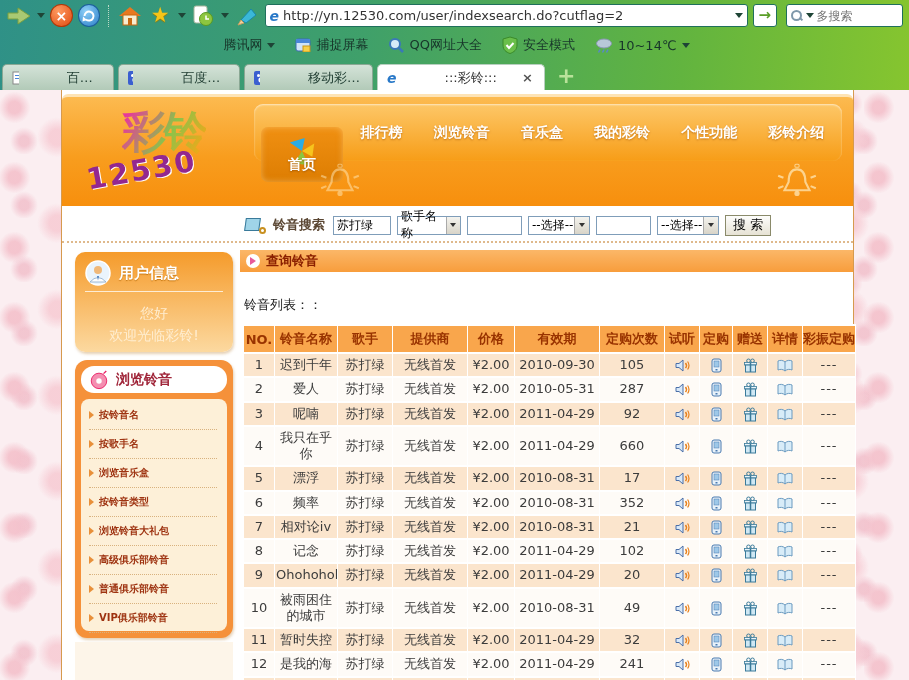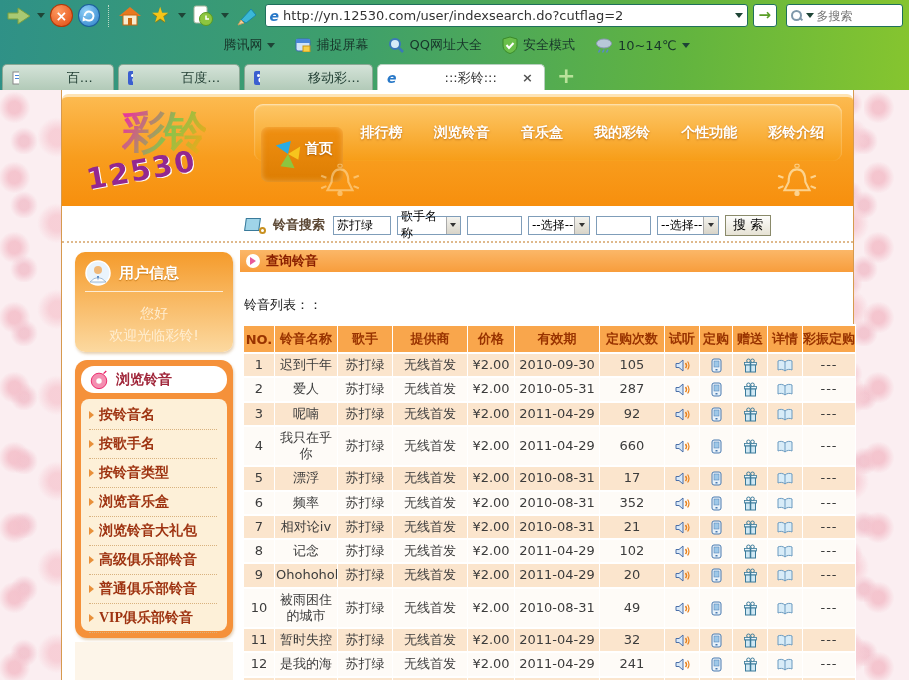--- a/index.html
+++ b/index.html
@@ -64,21 +64,21 @@
   @supports (-webkit-background-clip:text) {
     .logo-cai { background:linear-gradient(120deg,#e6399b 10%,#8bc34a 55%,#f0a818 90%);
       -webkit-background-clip:text; background-clip:text; color:transparent; text-shadow:none; }
   }
   .logo-num { position:absolute; left:2px; top:52px; font-size:29px; font-weight:bold; color:#93278f;
     transform:rotate(-10deg); letter-spacing:2px; text-shadow:1px 1px 0 #fff; }
   .navpanel { position:absolute; left:192px; top:7px; width:588px; height:57px; border-radius:9px;
     background:linear-gradient(180deg,#fdc768,#f79d17); box-shadow:inset 0 1px 2px rgba(255,255,255,.6); display:flex; align-items:center; }
   .homebtn { width:82px; height:55px; margin-left:7px; border-radius:7px;
     background:linear-gradient(180deg,#f09012,#dd7d02); box-shadow:inset 0 0 6px rgba(255,220,150,.5);
-    display:flex; align-items:center; justify-content:center; cursor:pointer;margin-top:44px; }
+    display:flex; flex-direction:column; align-items:center; justify-content:center; cursor:pointer;margin-top:44px; }
   .homebtn .hl { color:#fff; font-weight:bold; font-size:14px; margin-top:-12px; text-shadow:0 1px 2px #a85a00; }
   .navlinks { flex:1; display:flex; justify-content:space-around; align-items:center; padding:0 2px; }
   .nav-link { color:#fff; font-weight:bold; font-size:14px; text-shadow:0 1px 2px rgba(160,80,0,.6); cursor:pointer; white-space:nowrap; }
   .bell-deco { position:absolute; opacity:.9; }
 
   
   .searchbar { position:absolute; left:0; top:119px; width:791px; height:34px; background:#fff;
     border-bottom:2px dotted #dfb98c; display:flex; align-items:center; gap:6px; padding-left:183px; font-size:13px; }
   .sb-label { font-weight:bold; color:#5a4632; margin-right:2px; white-space:nowrap; }
   .sb-input { width:58px; height:19px; border:1px solid #7f9db9; font-size:12px; padding:0 3px; font-family:inherit; }
@@ -100,21 +100,21 @@
   .ub-head { display:flex; align-items:center; gap:8px; }
   .ub-title { color:#fff; font-weight:bold; font-size:15px; text-shadow:0 1px 1px #c87810; }
   .ub-line { border-bottom:1px solid rgba(255,255,255,.75); margin:5px 0 10px; }
   .ub-text { text-align:center; color:rgba(255,240,214,.92); font-size:14px; line-height:1.6; }
   .browsebox { position:absolute; left:13px; top:270px; width:158px; height:278px; border-radius:12px;
     background:#f5913a; padding:6px; box-shadow:1px 2px 3px rgba(180,120,40,.35); }
   .bb-head { background:#fff; border-radius:13px; height:27px; display:flex; align-items:center; gap:7px; padding-left:8px; }
   .bb-title { color:#a0263a; font-weight:bold; font-size:14px; }
   .menu { background:#fdf0d8; border-radius:8px; margin-top:6px; height:232px; padding:2px 10px 0 8px; }
   .menu-item { display:flex; align-items:center; gap:5px; height:29px; border-bottom:1px dotted #d9b27e;
-    color:#9e3311; font-weight:bold; font-size:14px; cursor:pointer;font-family:Liberation Serif, serif; }
+    color:#9e3311; font-weight:bold; font-size:10px; cursor:pointer; }
   .mi-bullet { width:0; height:0; border-top:4px solid transparent; border-bottom:4px solid transparent; border-left:5px solid #e8903a; }
   .side-filler { position:absolute; left:13px; top:552px; width:158px; height:38px; background:#fdf5e9; }
 
   
   .main { position:absolute; left:178px; top:160px; width:613px; }
   .secbar { height:22px; background:linear-gradient(180deg,#fbb768,#f89d3c); display:flex; align-items:center; gap:6px; padding-left:6px; }
   .qbullet { width:14px; height:14px; background:#fff; border-radius:50%; display:flex; align-items:center; justify-content:center; }
   .qbullet i { width:0; height:0; border-top:4px solid transparent; border-bottom:4px solid transparent; border-left:6px solid #e85a9a; }
   .sectitle { color:#8b2000; font-weight:bold; font-size:13px; }
   .listlabel { margin:24px 0 10px 4px; font-size:13px; color:#222; }
@@ -365,26 +365,26 @@
     <span>按铃音名</span>
   </div>
 
   <div class="menu-item">
     <span class="mi-bullet"></span>
     <span>按歌手名</span>
   </div>
 
   <div class="menu-item">
     <span class="mi-bullet"></span>
-    <span>按铃音类型</span>
+    <span>浏览音乐盒</span>
   </div>
 
   <div class="menu-item">
     <span class="mi-bullet"></span>
-    <span>浏览音乐盒</span>
+    <span>按铃音类型</span>
   </div>
 
   <div class="menu-item">
     <span class="mi-bullet"></span>
     <span>浏览铃音大礼包</span>
   </div>
 
   <div class="menu-item">
     <span class="mi-bullet"></span>
     <span>高级俱乐部铃音</span>

